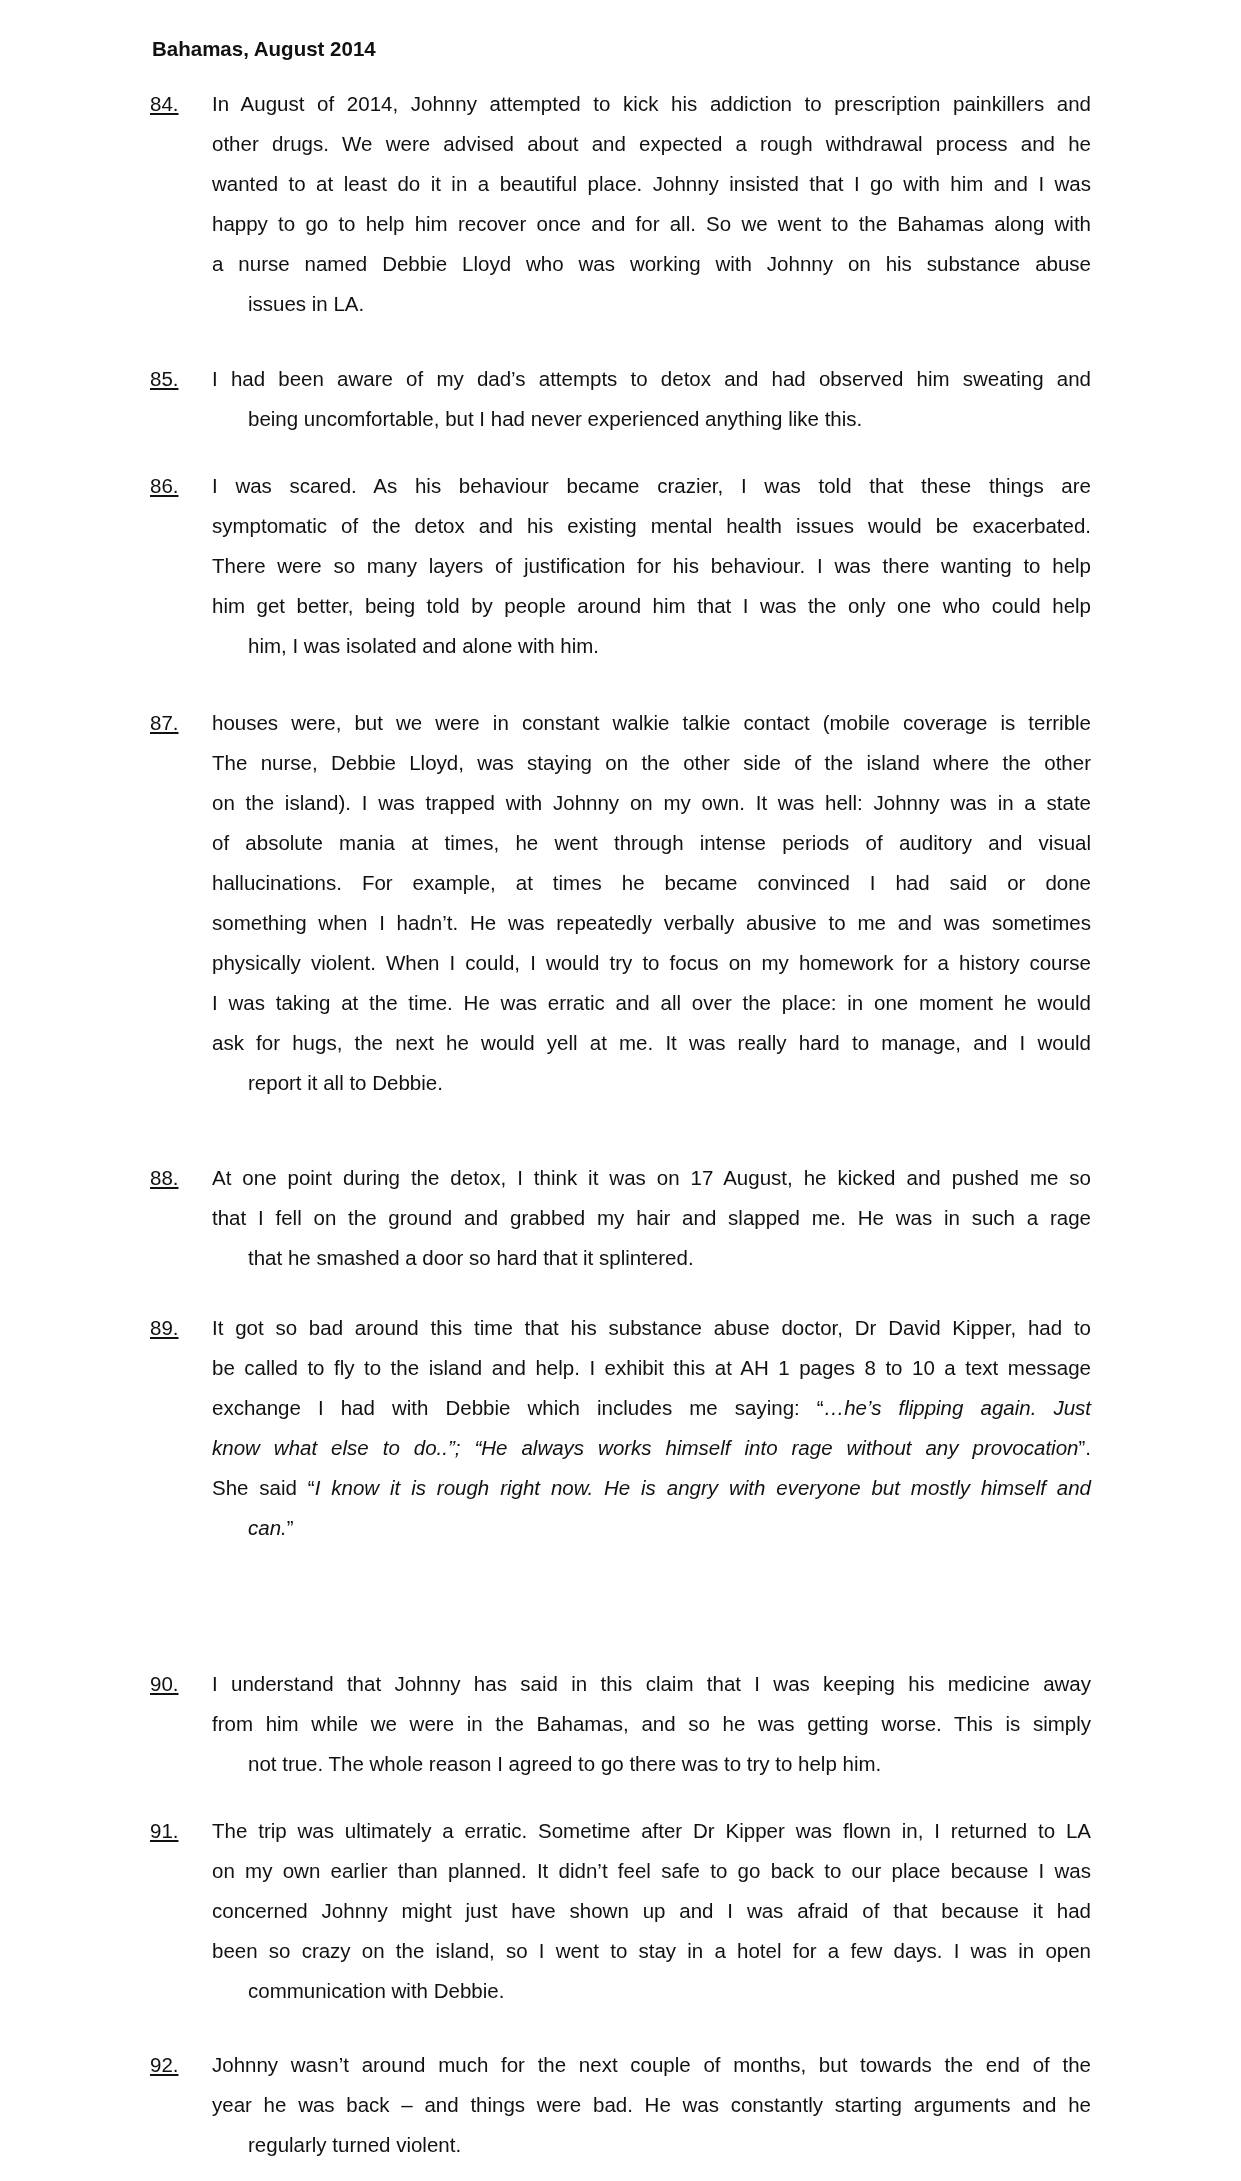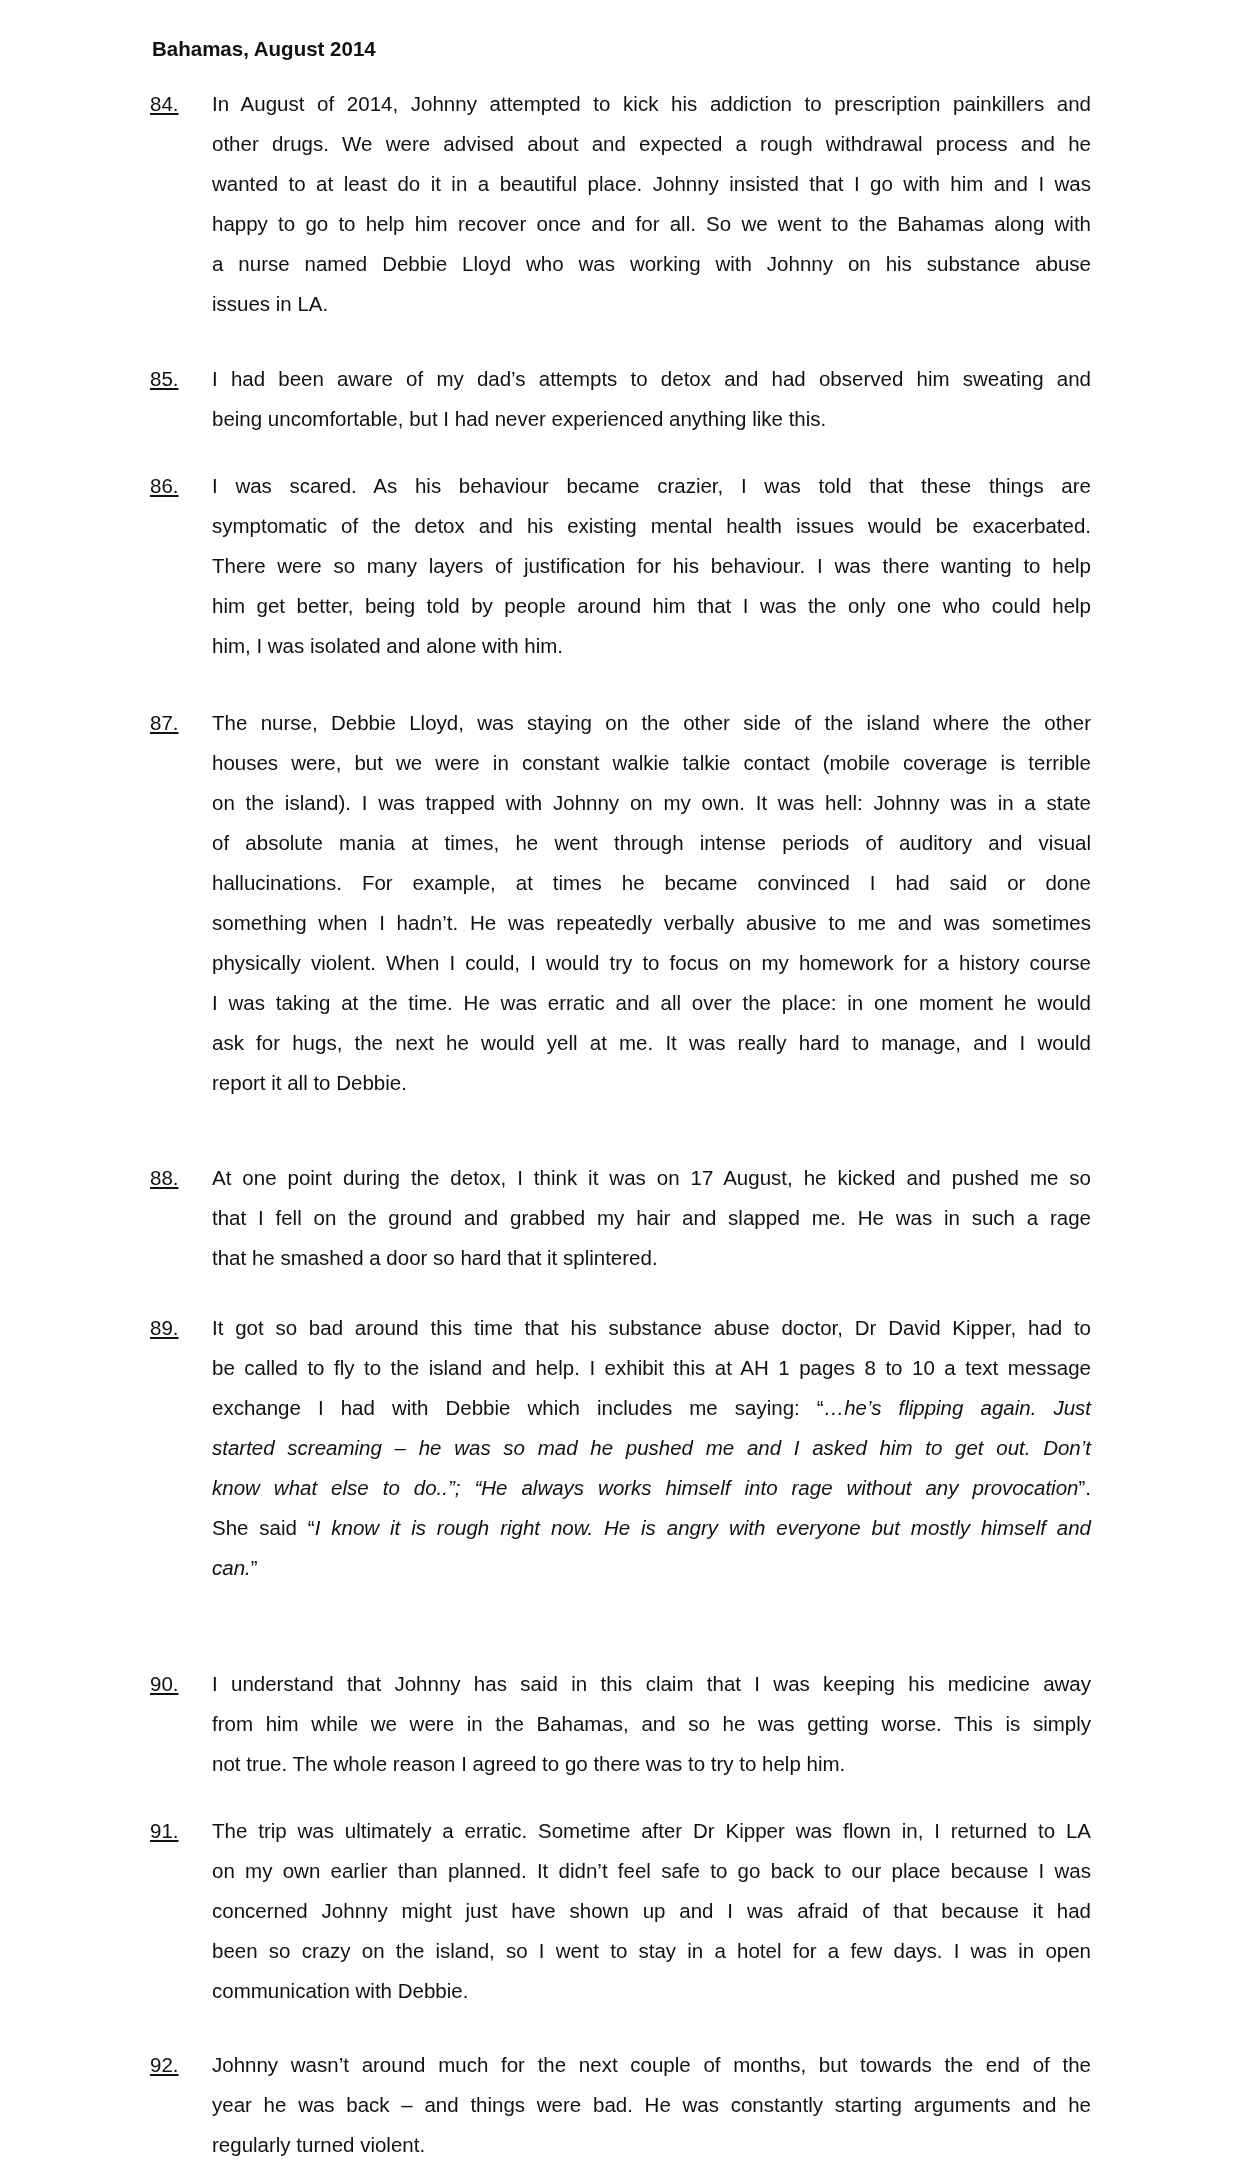--- a/index.html
+++ b/index.html
@@ -56,20 +56,21 @@
     display: block;
     height: 40px;
     text-align: justify;
     text-align-last: justify;
     white-space: nowrap;
     overflow: visible;
   }
   .line.last {
     text-align: left;
     text-align-last: left;
+    margin-left: 36px;
   }
   .line .it { font-style: italic; text-align: center; }
   
   .line.just { white-space: normal; }
 </style>
 </head>
 <body>
 
 <div class="page">
   <div class="heading">Bahamas, August 2014</div>
@@ -101,22 +102,22 @@
         <span class="line just">symptomatic of the detox and his existing mental health issues would be exacerbated.</span>
         <span class="line just">There were so many layers of justification for his behaviour. I was there wanting to help</span>
         <span class="line just">him get better, being told by people around him that I was the only one who could help</span>
         <span class="line just last">him, I was isolated and alone with him.</span>
       </div>
   </div>
 
   <div class="para" style="top:703px">
     <span class="para-num">87.</span>
     <div class="para-body">
+        <span class="line just">houses were, but we were in constant walkie talkie contact (mobile coverage is terrible</span>
         <span class="line just">The nurse, Debbie Lloyd, was staying on the other side of the island where the other</span>
-        <span class="line just">houses were, but we were in constant walkie talkie contact (mobile coverage is terrible</span>
         <span class="line just">on the island). I was trapped with Johnny on my own. It was hell: Johnny was in a state</span>
         <span class="line just">of absolute mania at times, he went through intense periods of auditory and visual</span>
         <span class="line just">hallucinations. For example, at times he became convinced I had said or done</span>
         <span class="line just">something when I hadn’t. He was repeatedly verbally abusive to me and was sometimes</span>
         <span class="line just">physically violent. When I could, I would try to focus on my homework for a history course</span>
         <span class="line just">I was taking at the time. He was erratic and all over the place: in one moment he would</span>
         <span class="line just">ask for hugs, the next he would yell at me. It was really hard to manage, and I would</span>
         <span class="line just last">report it all to Debbie.</span>
       </div>
   </div>
@@ -129,21 +130,20 @@
         <span class="line just last">that he smashed a door so hard that it splintered.</span>
       </div>
   </div>
 
   <div class="para" style="top:1308px">
     <span class="para-num">89.</span>
     <div class="para-body">
         <span class="line just"><span>It got so bad around this time that his substance abuse doctor, Dr David Kipper, had to</span></span>
         <span class="line just"><span>be called to fly to the island and help.   I exhibit this at AH 1 pages 8 to 10 a text message</span></span>
         <span class="line just"><span>exchange I had with Debbie which includes me saying: “</span><span class="it">…he’s flipping again. Just</span></span>
-        <span class="line just"><span class="it">started screaming – he was so mad he pushed me and I asked him to get out. Don’t</span></span>
         <span class="line just"><span class="it">know what else to do..”; “He always works himself into rage without any provocation</span><span>”.</span></span>
         <span class="line just"><span>She said “</span><span class="it">I know it is rough right now. He is angry with everyone but mostly himself and</span></span>
         <span class="line just last"><span class="it">can.</span><span>”</span></span>
       </div>
   </div>
 
   <div class="para" style="top:1664px">
     <span class="para-num">90.</span>
     <div class="para-body">
         <span class="line just">I understand that Johnny has said in this claim that I was keeping his medicine away</span>

